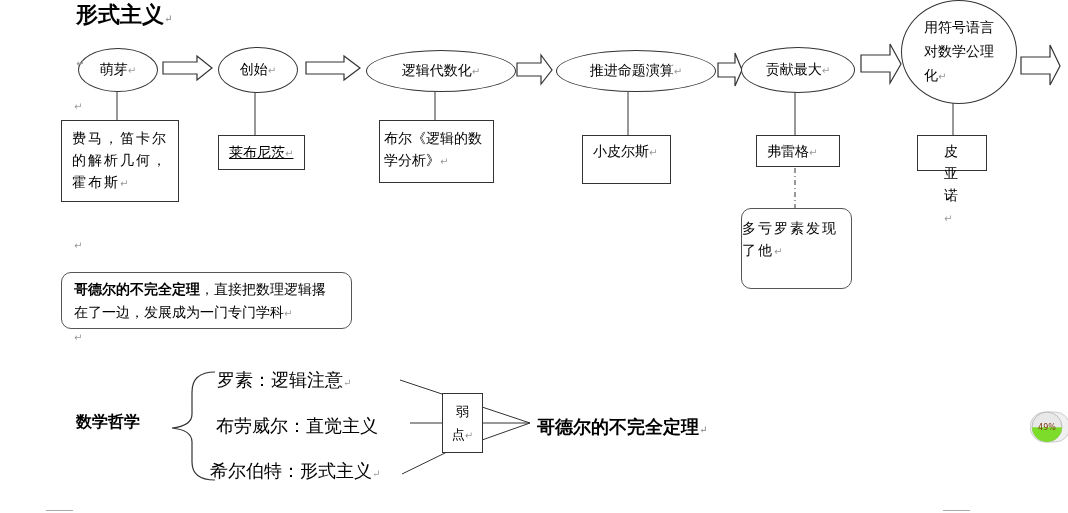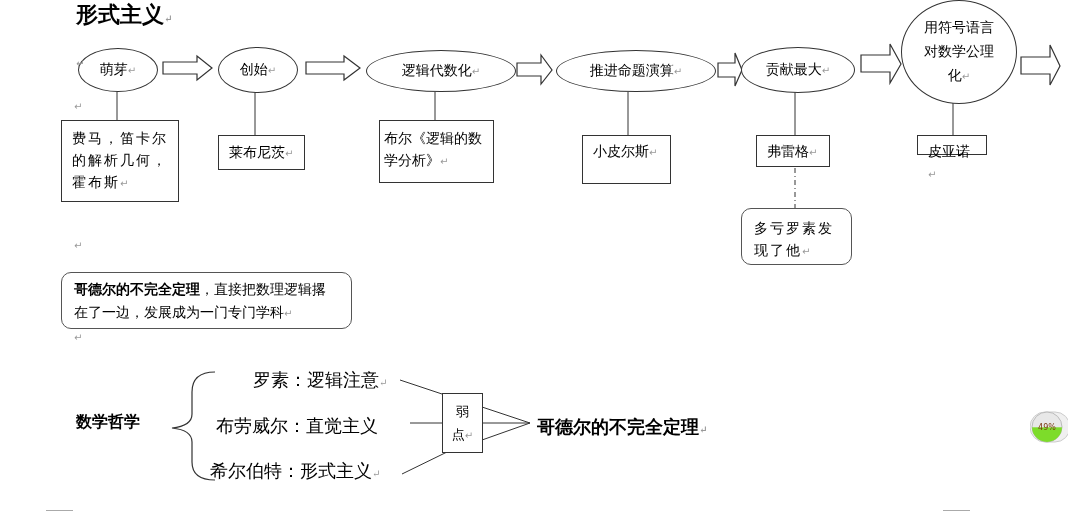--- a/index.html
+++ b/index.html
@@ -2,21 +2,21 @@
 <html><head>
 <meta charset="utf-8">
 <style>
   html, body { margin:0; padding:0; background:#fff; }
   body { width:1068px; height:513px; position:relative; overflow:hidden;
          font-family:"DejaVu Sans", "Liberation Sans", sans-serif; color:#000; }
   .abs { position:absolute; }
   .title { left:76px; top:0px; font-size:22px; font-weight:bold; font-family:"DejaVu Serif", serif; }
   .ret { color:#999; font-size:10px; }
   .ellipse { position:absolute; border:1.3px solid #333; border-radius:50%; background:#fff;
-             display:flex; align-items:center; justify-content:center; font-size:14px; text-align:center; box-sizing:border-box; }
+             display:flex; align-items:center; justify-content:center; font-size:14px; box-sizing:border-box; }
   .box { position:absolute; border:1.3px solid #333; background:#fff; font-size:14px; box-sizing:border-box; line-height:22px; }
   .rbox { position:absolute; border:1.5px solid #555; border-radius:10px; background:#fff; font-size:14px; box-sizing:border-box; line-height:22px; }
   .serif-big { font-family:"DejaVu Serif", serif; font-size:18px; }
   .serif-bold { font-family:"DejaVu Serif", serif; font-size:16px; font-weight:bold; }
   svg.overlay { position:absolute; left:0; top:0; }
   .progress-widget { position:absolute; left:1030px; top:410px; width:40px; height:34px; }
 </style>
 </head>
 <body>
 
@@ -82,45 +82,45 @@
 </div>
 
 <span class="abs ret" style="left:76px;top:58px;">↵</span>
 <span class="abs ret" style="left:74px;top:101px;">↵</span>
 <span class="abs ret" style="left:74px;top:240px;">↵</span>
 <span class="abs ret" style="left:74px;top:332px;">↵</span>
 
 <div class="box" style="left:61px;top:120px;width:118px;height:82px;padding:6px 10px;letter-spacing:2px;">
   <span>费马，笛卡尔的解析几何，霍布斯</span><span class="ret">↵</span>
 </div>
-<div class="box" style="left:218px;top:135px;width:87px;height:35px;padding:5px 10px;">
+<div class="box" style="left:218px;top:135px;width:87px;height:35px;padding:5px 10px;text-decoration:underline;">
   <span>莱布尼茨</span><span class="ret">↵</span>
 </div>
 <div class="box" style="left:379px;top:120px;width:115px;height:63px;padding:6px 4px;">
   <span>布尔《逻辑的数学分析》</span><span class="ret">↵</span>
 </div>
 <div class="box" style="left:582px;top:135px;width:89px;height:49px;padding:4px 10px;">
   <span>小皮尔斯</span><span class="ret">↵</span>
 </div>
-<div class="box" style="left:756px;top:135px;width:74px;height:32px;padding:4px 10px;">
+<div class="box" style="left:756px;top:135px;width:84px;height:32px;padding:4px 10px;">
   <span>弗雷格</span><span class="ret">↵</span>
 </div>
-<div class="box" style="left:917px;top:135px;width:70px;height:20px;padding:4px 10px;">
+<div class="box" style="left:917px;top:135px;width:70px;height:36px;padding:4px 26px;">
   <span>皮亚诺</span><span class="ret">↵</span>
 </div>
-<div class="rbox" style="left:741px;top:208px;width:111px;height:57px;padding:8px 12px;letter-spacing:2px;">
+<div class="rbox" style="left:741px;top:208px;width:111px;height:81px;padding:8px 0;letter-spacing:2px;">
   <span>多亏罗素发现了他</span><span class="ret">↵</span>
 </div>
 
 <div class="rbox" style="left:61px;top:272px;width:291px;height:57px;padding:5px 12px;line-height:23px;">
   <b>哥德尔的不完全定理</b><span>，直接把数理逻辑撂在了一边，发展成为一门专门学科</span><span class="ret">↵</span>
 </div>
 
 <div class="abs serif-bold" style="left:76px;top:412px;">数学哲学</div>
-<div class="abs serif-big" style="left:217px;top:368px;margin-left:36px;">
+<div class="abs serif-big" style="left:217px;top:368px;">
   <span>罗素：逻辑注意</span><span class="ret">↵</span>
 </div>
 <div class="abs serif-big" style="left:216px;top:414px;">
   <span>布劳威尔：直觉主义</span>
 </div>
 <div class="abs serif-big" style="left:210px;top:459px;">
   <span>希尔伯特：形式主义</span><span class="ret">↵</span>
 </div>
 <div class="box" style="left:442px;top:393px;width:41px;height:60px;font-size:13px;line-height:23px;text-align:center;padding-top:6px;">
   <div>弱</div>

